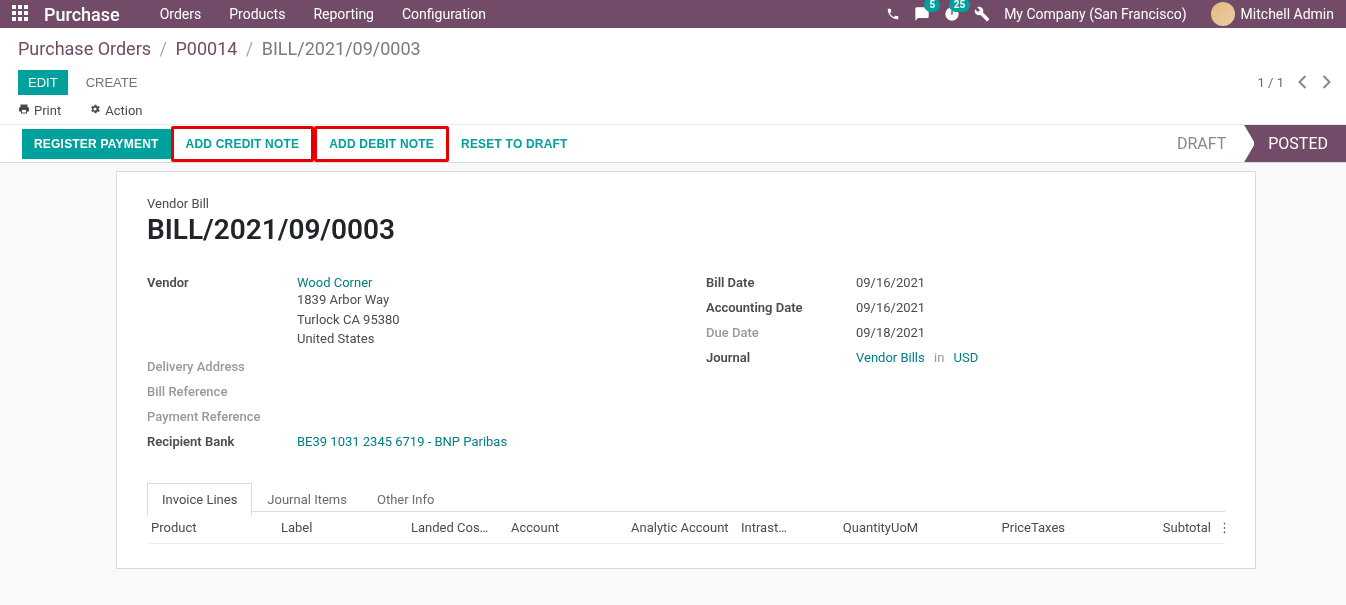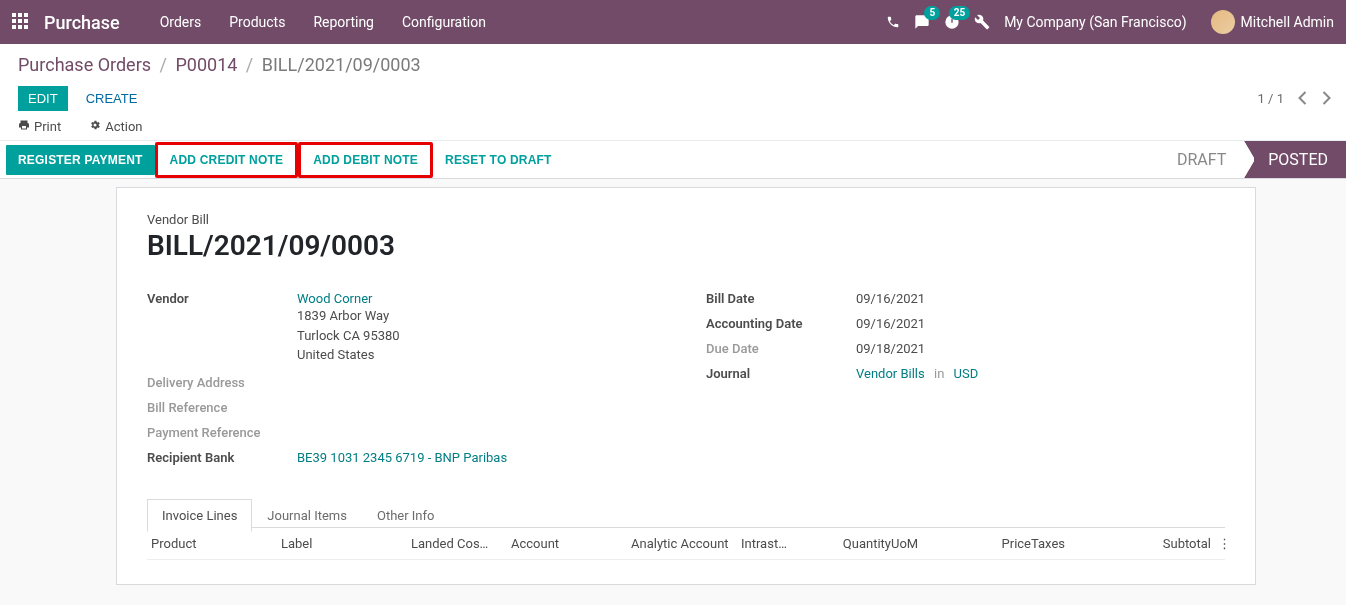--- a/index.html
+++ b/index.html
@@ -7,21 +7,21 @@
       font-family: -apple-system, BlinkMacSystemFont, "Segoe UI", Roboto, "Helvetica Neue", Arial, sans-serif;
       font-size: 13px;
       color: #4c4c4c;
       background: #f9f9f9;
       width: 1346px;
     }
 
     
     .topnav {
       background: #714B67;
-      height: 44px;
+      height: 28px;
       display: flex;
       align-items: center;
       color: #fff;
       padding: 0 12px;
     }
     .apps-icon {
       width: 18px; height: 18px;
       margin-right: 14px;
       cursor: pointer;
     }
@@ -93,21 +93,21 @@
     }
     .btn-row-left { display:flex; align-items:center; gap: 14px; }
     .btn {
       border: none;
       padding: 5px 10px;
       font-size: 13px;
       font-weight: 500;
       cursor: pointer;
     }
     .btn-primary { background: #00A09D; color: #fff; }
-    .btn-secondary { background: transparent; color: #0369a1; }
+    .btn-secondary { background: transparent; color: #737373; }
     .tool-links { display:flex; gap: 28px; margin-top: 8px; font-size: 13px; color:#4c4c4c;}
     .tool-link { display:flex; align-items:center; gap:4px; cursor:pointer; }
     .pager { display:flex; align-items:center; gap:8px; font-size: 13px; color:#6c6c6c; }
     .pager-arrows { display:flex; gap:4px; }
     .pager-arrow {
       width: 20px; height: 26px;
       display:flex; align-items:center; justify-content:center;
       cursor:pointer;
       color: #6c6c6c;
     }
@@ -127,20 +127,21 @@
       letter-spacing: 0.2px;
       cursor: pointer;
       border: none;
       background: transparent;
       color: #00A09D;
     }
     .status-btn.reg-pay {
       background: #00A09D;
       color: #fff;
       border-radius: 1px;
+      margin-left: 16px;
     }
     .highlight-red {
       border: 3px solid #e60000;
       border-radius: 2px;
     }
     .status-arrows {
       margin-left: auto;
       display: flex;
     }
     .status-step {

